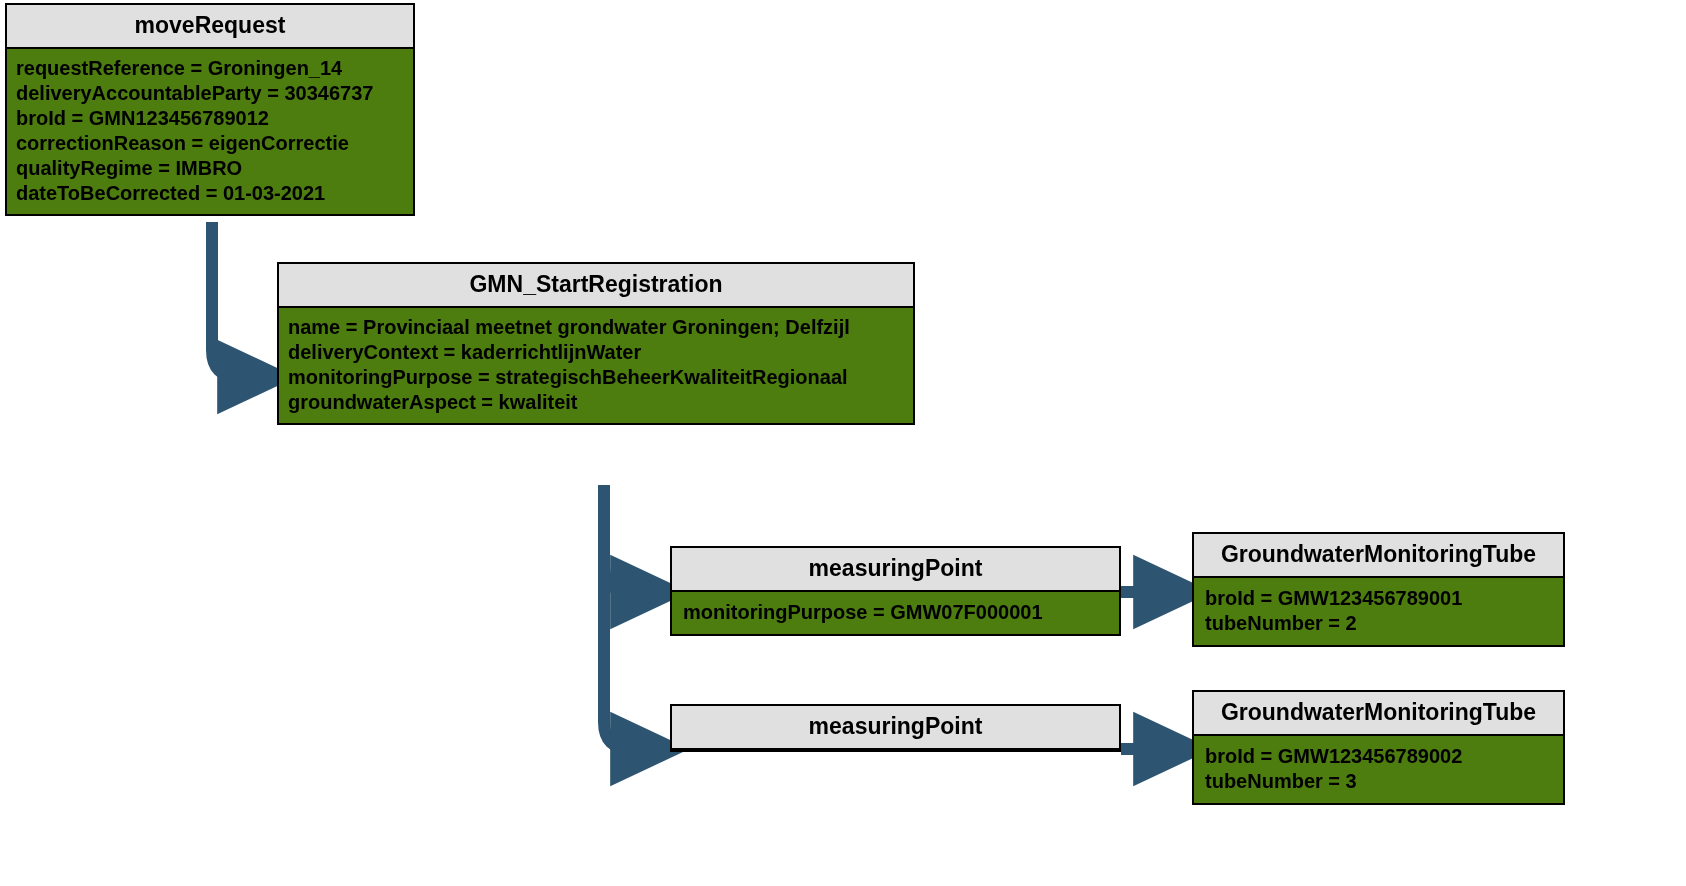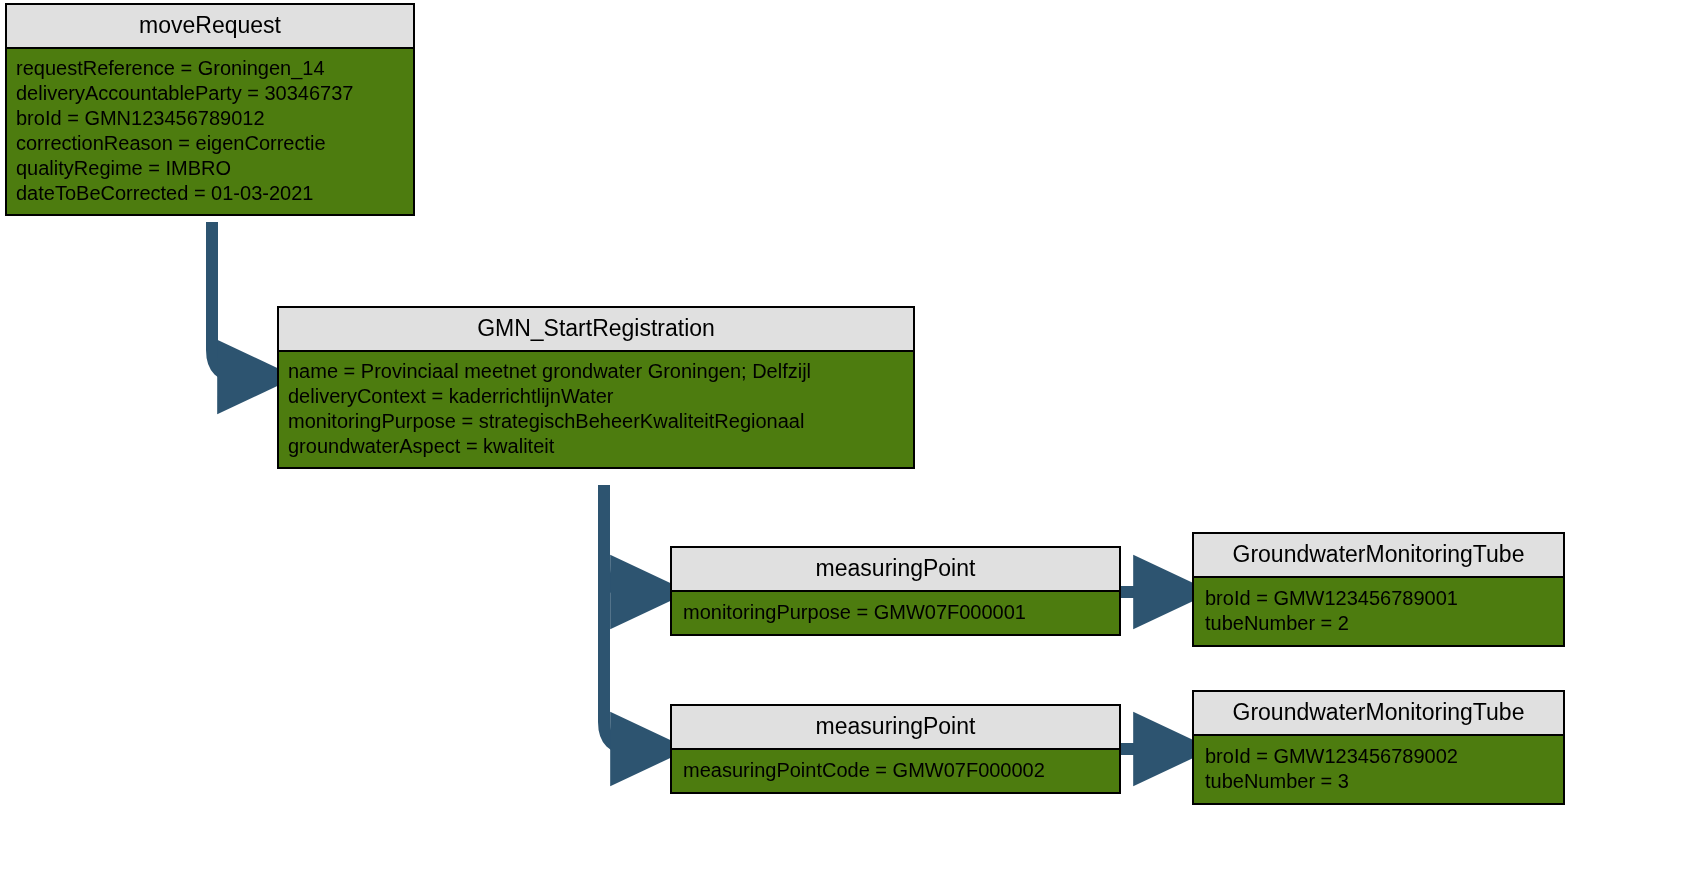--- a/index.html
+++ b/index.html
@@ -11,20 +11,21 @@
   body {
     font-family: "Liberation Sans", sans-serif;
     color: #000000;
   }
   #canvas {
     position: relative;
     width: 1686px;
     height: 886px;
     background: #ffffff;
     overflow: hidden;
+    font-weight: bold;
   }
 
   
   .uml-box {
     position: absolute;
     box-sizing: border-box;
     border: 2px solid #000000;
     background: #ffffff;
     z-index: 3;
   }
@@ -105,42 +106,39 @@
     <div class="uml-body">
       <div class="uml-attr">requestReference = Groningen_14</div>
       <div class="uml-attr">deliveryAccountableParty = 30346737</div>
       <div class="uml-attr">broId = GMN123456789012</div>
       <div class="uml-attr">correctionReason = eigenCorrectie</div>
       <div class="uml-attr">qualityRegime = IMBRO</div>
       <div class="uml-attr">dateToBeCorrected = 01-03-2021</div>
     </div>
   </div>
 
-  <div class="uml-box" style="left:277px; top:262px; width:638px;margin-top:44px;">
+  <div class="uml-box" style="left:277px; top:262px; width:638px;">
     <div class="uml-header">GMN_StartRegistration</div>
     <div class="uml-body">
       <div class="uml-attr">name = Provinciaal meetnet grondwater Groningen; Delfzijl</div>
       <div class="uml-attr">deliveryContext = kaderrichtlijnWater</div>
       <div class="uml-attr">monitoringPurpose = strategischBeheerKwaliteitRegionaal</div>
       <div class="uml-attr">groundwaterAspect = kwaliteit</div>
     </div>
   </div>
 
   <div class="uml-box" style="left:670px; top:546px; width:451px;">
     <div class="uml-header">measuringPoint</div>
     <div class="uml-body compact">
       <div class="uml-attr">monitoringPurpose = GMW07F000001</div>
     </div>
   </div>
 
   <div class="uml-box" style="left:670px; top:704px; width:451px;">
     <div class="uml-header">measuringPoint</div>
-    <div class="uml-body compact">
-      <div class="uml-attr">measuringPointCode = GMW07F000002</div>
-    </div>
   </div>
 
   <div class="uml-box" style="left:1192px; top:532px; width:373px;">
     <div class="uml-header">GroundwaterMonitoringTube</div>
     <div class="uml-body compact">
       <div class="uml-attr">broId = GMW123456789001</div>
       <div class="uml-attr">tubeNumber = 2</div>
     </div>
   </div>
 

